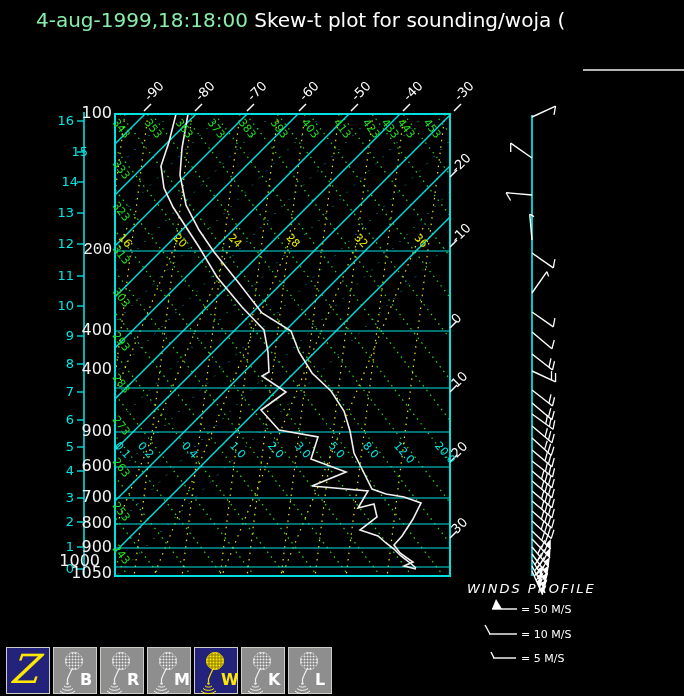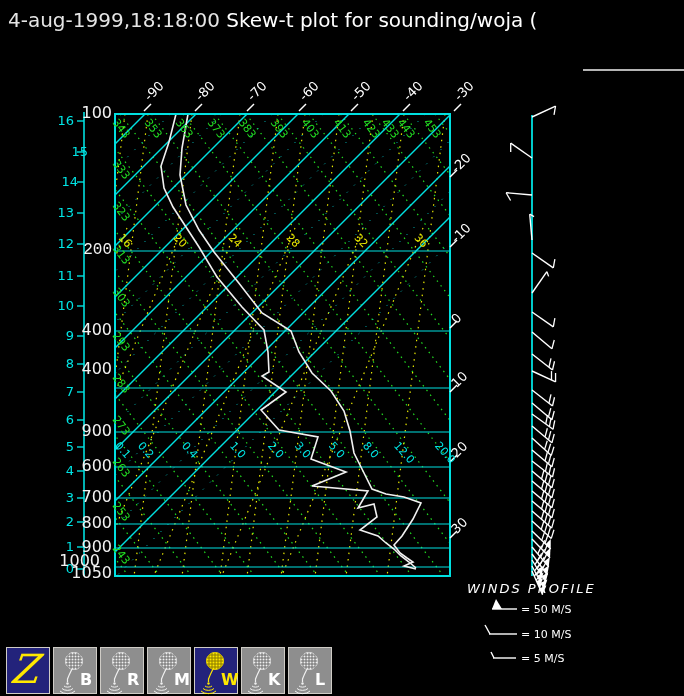--- a/index.html
+++ b/index.html
@@ -1,21 +1,21 @@
 <!DOCTYPE html>
 <html><head>
 <meta charset="utf-8">
 <style>
   html,body{margin:0;padding:0;background:#000;}
   #screen{position:relative;width:684px;height:696px;background:#000;overflow:hidden;
           font-family:"DejaVu Sans",sans-serif;}
   #plot-svg{position:absolute;left:0;top:0;}
   .lbl{position:absolute;white-space:pre;line-height:1;}
   .title-line{position:absolute;left:8px;font-size:20px;color:#fff;white-space:pre;}
-  .t-yellow{color:#e5e5e5;}
+  .t-yellow{color:#86efac;margin-left:28px;}
   .press{color:#f2f2f2;font-size:16px;text-align:right;width:60px;}
   .hgt{color:#00e5e5;font-size:13px;text-align:right;width:24px;}
   .toptemp,.righttemp{color:#fff;font-size:13px;transform-origin:0 100%;transform:rotate(-45deg);}
   .glabel{color:#22dd22;font-size:11px;transform-origin:0 0;transform:rotate(52deg);}
   .clabel{color:#00e5e5;font-size:11px;transform-origin:0 0;transform:rotate(48deg);}
   .ylabel{color:#e8e800;font-size:11px;transform-origin:0 0;transform:rotate(45deg);}
   .windstitle{position:absolute;color:#fff;font-size:13px;letter-spacing:2px;font-style:italic;}
   .legtxt{position:absolute;color:#fff;font-size:11px;}
   #toolbar{position:absolute;left:0;top:646px;width:100%;height:50px;}
   .tbtn{position:absolute;top:1px;width:44px;height:47px;background:#8e8e8e;

